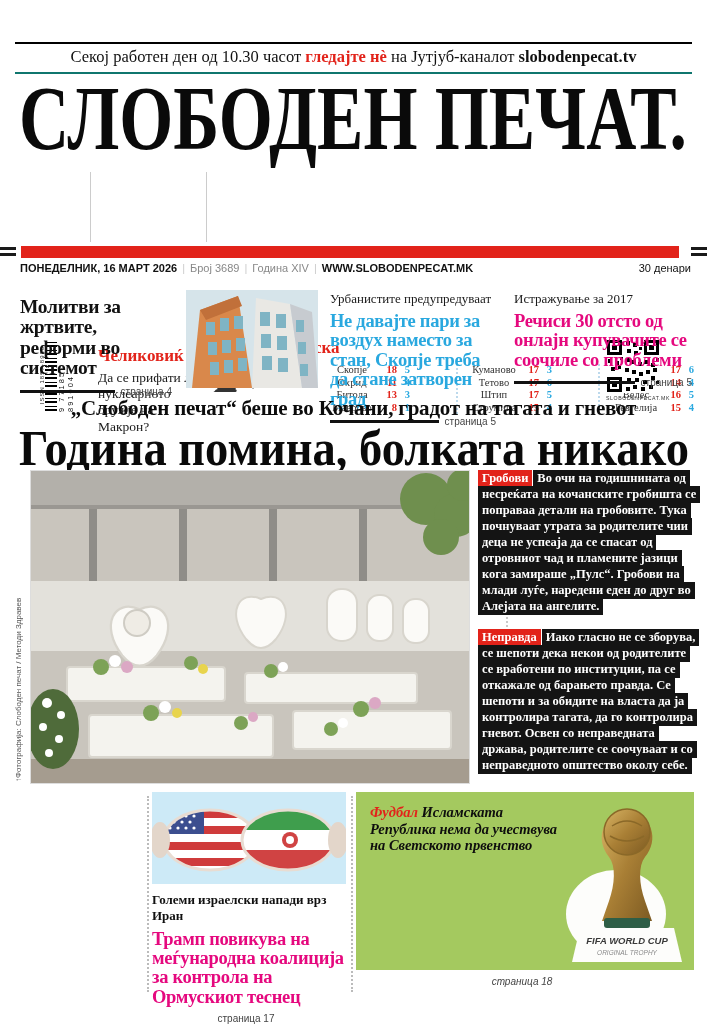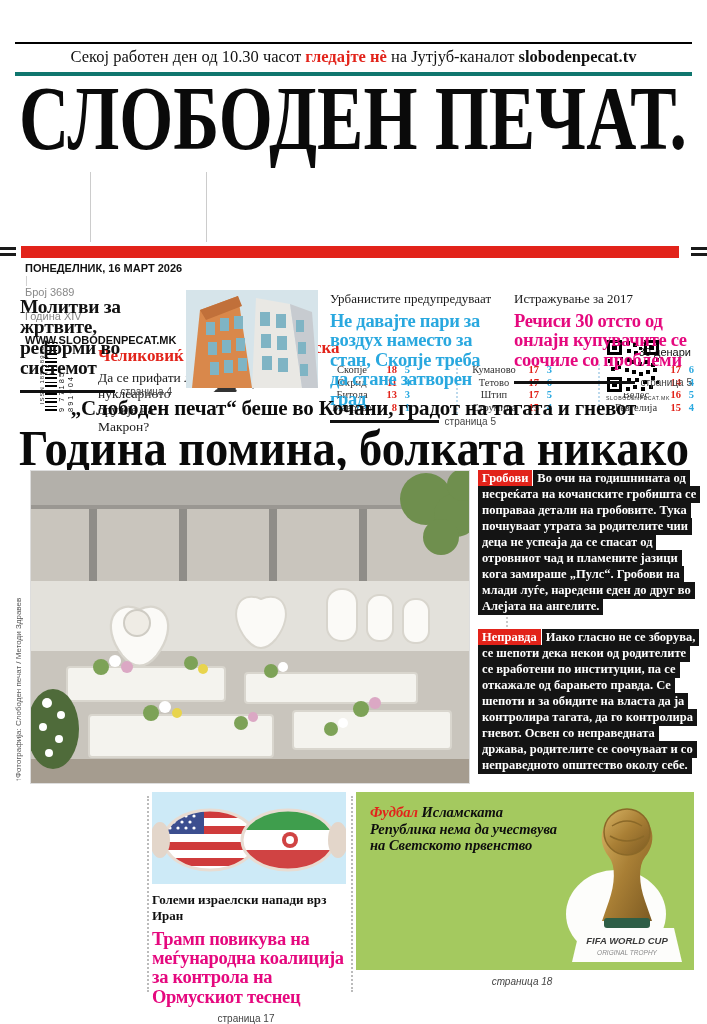--- a/index.html
+++ b/index.html
@@ -1,21 +1,21 @@
 <!DOCTYPE html>
 <html><head>
 <meta charset="utf-8">
 <style>
   html,body{margin:0;padding:0;background:#e8e8e8;}
   #page{position:relative;width:707px;height:1024px;background:#ffffff;margin:0 auto;
         font-family:"Liberation Serif",serif;color:#111;overflow:hidden;}
 
   
   .banner{position:absolute;left:15px;right:15px;top:42px;border-top:2px solid #000;
-          border-bottom:4px solid #0f766e;padding:3px 0 5px;text-align:center;
+          border-bottom:2px solid #0f766e;padding:3px 0 5px;text-align:center;
           font-size:16.5px;color:#111;}
   .banner .hl{color:#e2231a;font-weight:bold;}
   .banner .site{font-weight:bold;}
 
   
   .mast{position:absolute;left:17px;top:76px;}
   .mast text{font-family:"Liberation Serif",serif;font-weight:bold;fill:#0a0a0a;}
 
   
   .infostrip{position:absolute;left:0;top:168px;width:707px;height:76px;}
@@ -47,21 +47,21 @@
   .qr{position:absolute;left:606px;top:171px;width:56px;text-align:center;}
   .qr .cap{font-family:"Liberation Sans",sans-serif;font-size:5.2px;letter-spacing:.6px;color:#333;margin-top:2px;}
 
   
   .redbar{position:absolute;left:0;top:246px;width:707px;height:12px;}
   .redbar .cap{position:absolute;top:1px;width:16px;height:10px;}
   .redbar .cap i{display:block;height:3px;background:#1a1a1a;margin-bottom:3px;}
   .redbar .capL{left:0;} .redbar .capR{right:0;}
   .redbar .bar{position:absolute;left:21px;right:28px;top:0;height:12px;background:#e2231a;}
   .dateline{position:absolute;left:20px;right:16px;top:262px;font-family:"Liberation Sans",sans-serif;
-            font-size:11px;color:#888;display:flex;align-items:baseline;flex-direction:column;}
+            font-size:11px;color:#888;display:flex;align-items:baseline;}
   .dateline b{color:#111;}
   .dateline .sep{margin:0 5px;color:#ccc;}
   .dateline .price{margin-left:auto;color:#111;font-weight:normal;}
 
   
   .teasers{position:absolute;left:0;top:290px;width:707px;height:100px;}
   .kicker{font-size:13px;line-height:1.15;color:#1a1a1a;}
   .t-head{font-weight:bold;font-size:18.5px;line-height:1.05;margin-top:5px;letter-spacing:-.3px;}
   .pageline{display:flex;align-items:center;margin-top:7px;}
   .pageline .rule{flex:1;height:3px;background:#111;margin-right:6px;}

